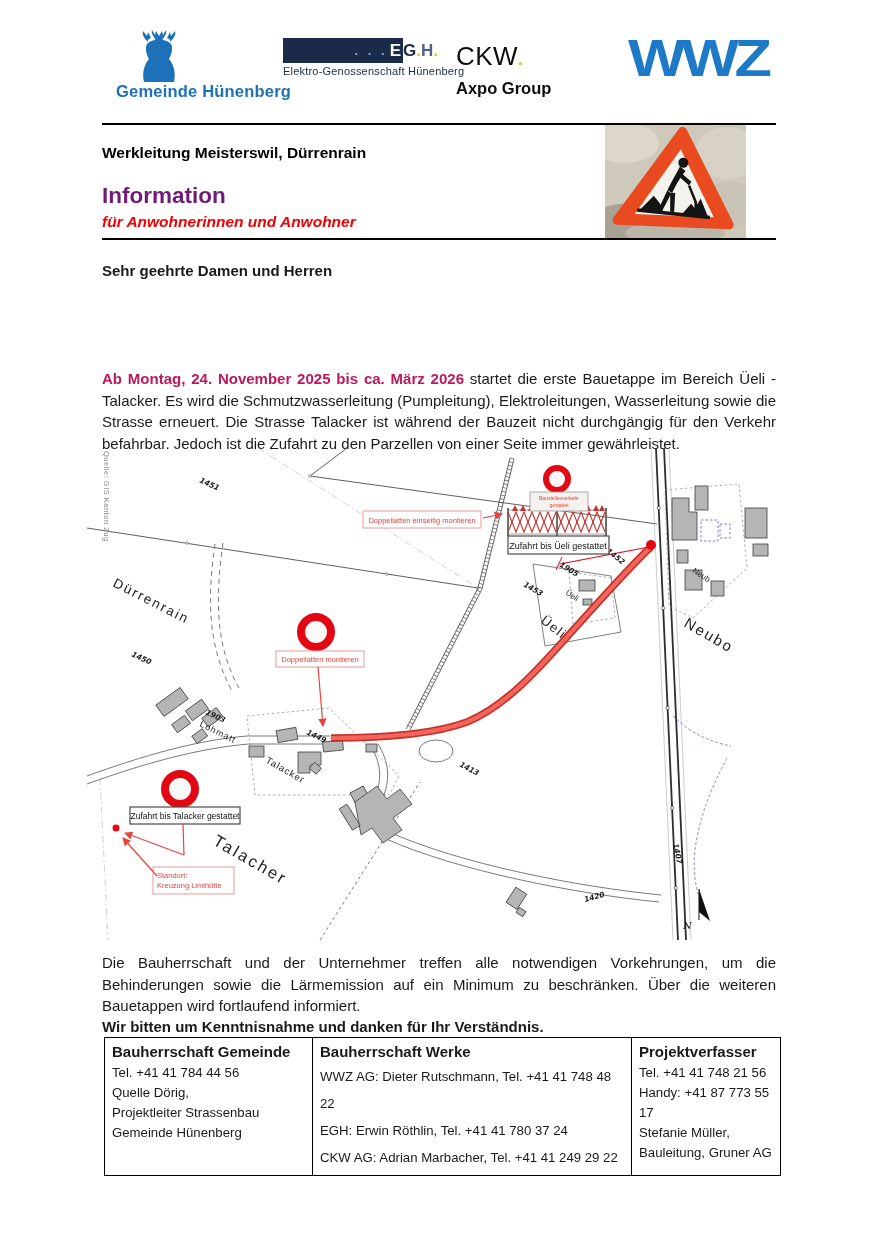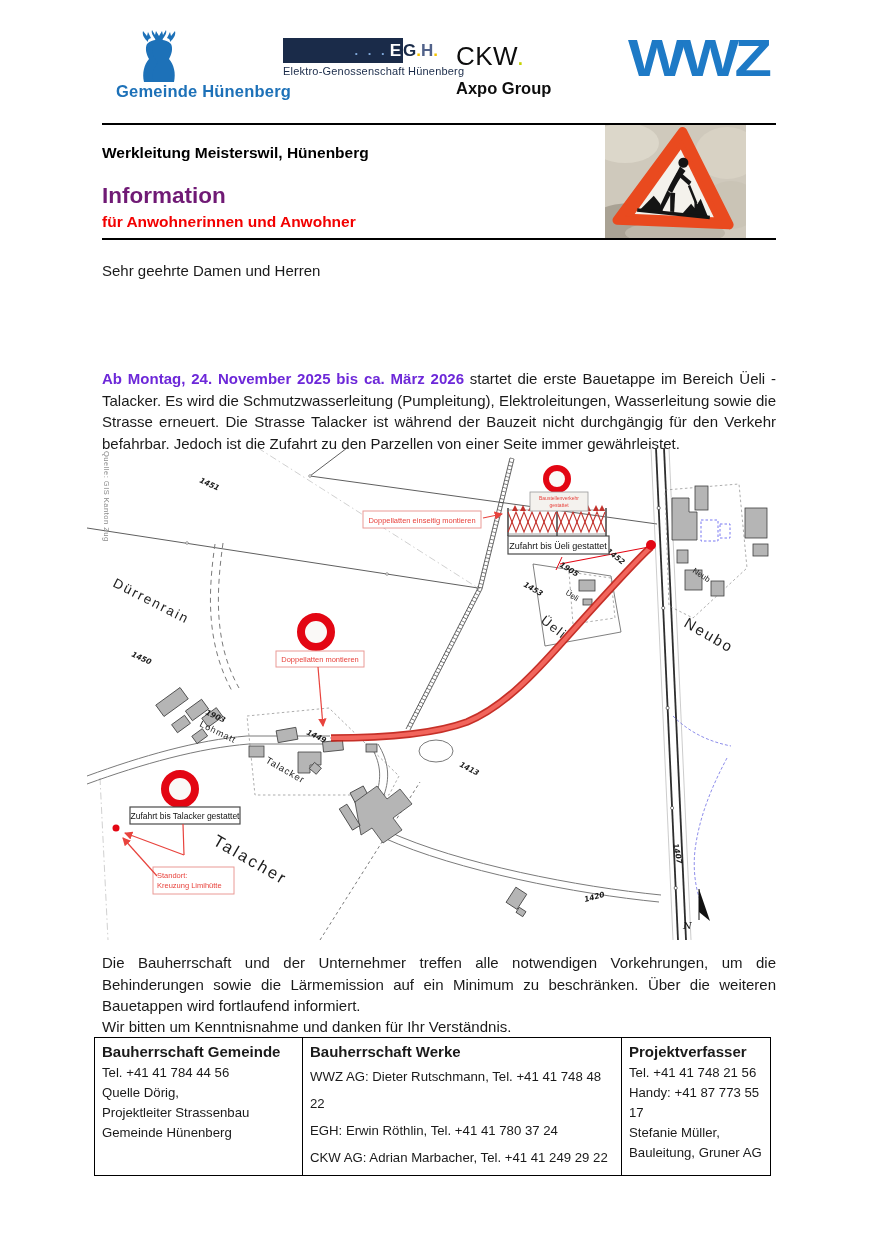--- a/index.html
+++ b/index.html
@@ -20,22 +20,22 @@
   .ckw-main .gdot{color:#c5d302;}
   .ckw-sub{font-weight:bold;font-size:16.5px;color:#0d0d0d;margin-top:6px;}
   .wwz-main{font-weight:800;font-size:52px;color:#1e7ac6;letter-spacing:-4px;transform:scaleX(1.18);transform-origin:left;line-height:52px;}
   
   .rule{height:0;border-top:2px solid #000;}
   .h-project{font-weight:bold;font-size:15.5px;color:#000;}
   .h-info{font-weight:bold;font-size:22.5px;color:#701a75;}
   .h-aud{font-weight:bold;font-size:15.5px;color:#f20000;}
   
   .para{font-size:15px;line-height:21.5px;text-align:justify;}
-  .para.nojust{text-align:left;}
-  .red-bold{color:#6d28d9;font-weight:bold;}
+  .para.nojust{text-align:left;font-weight:bold;}
+  .red-bold{color:#be185d;font-weight:bold;}
   
   table.contact{border-collapse:collapse;table-layout:fixed;width:676px;}
   table.contact td{border:1.8px solid #000;vertical-align:top;padding:3px 6px 4px 7px;}
   .ct-head{font-weight:bold;font-size:15px;line-height:22px;}
   .ct-line{font-size:13.2px;line-height:20px;}
   .ct-line.wide{line-height:27px;}
   .blue-dash{fill:none;stroke:#6a6af0;stroke-width:0.9;stroke-dasharray:2.5,2;}
   .bld{fill:#b5b5b5;stroke:#3f3f3f;stroke-width:0.8;}
   .plabel{font-family:"DejaVu Sans",sans-serif;font-size:7.5px;font-weight:bold;font-style:italic;fill:#1c1c1c;}
   .place{fill:#1c1c1c;}
@@ -76,23 +76,23 @@
   <div class="abs" style="left:456px;top:40px;">
     <div class="ckw-main"><span>CKW</span><span class="gdot">.</span></div>
     <div class="ckw-sub">Axpo Group</div>
   </div>
 
   <div class="abs" style="left:604px;top:32px;width:170px;margin-left:24px;">
     <div class="wwz-main">WWZ</div>
   </div>
 
   <div class="abs rule" style="left:102px;top:123px;width:674px;"></div>
-  <div class="abs h-project" style="left:102px;top:144px;">Werkleitung Meisterswil, Hünenberg</div>
+  <div class="abs h-project" style="left:102px;top:144px;">Werkleitung Meisterswil, Dürrenrain</div>
   <div class="abs h-info" style="left:102px;top:183px;">Information</div>
-  <div class="abs h-aud" style="left:102px;top:213px;">für Anwohnerinnen und Anwohner</div>
+  <div class="abs h-aud" style="left:102px;top:213px;font-style:italic;">für Anwohnerinnen und Anwohner</div>
   <div class="abs rule" style="left:102px;top:238px;width:674px;"></div>
 
   <div class="abs" style="left:605px;top:125px;width:141px;height:113px;">
     <svg width="141" height="113" viewBox="0 0 141 113">
       <rect width="141" height="113" fill="#cfc9bc"></rect>
       <ellipse cx="20" cy="18" rx="34" ry="20" fill="#dcd7ca"></ellipse>
       <ellipse cx="122" cy="28" rx="32" ry="26" fill="#d8d2c4"></ellipse>
       <ellipse cx="126" cy="80" rx="28" ry="24" fill="#cac4b6"></ellipse>
       <ellipse cx="26" cy="98" rx="42" ry="20" fill="#a9a294"></ellipse>
       <ellipse cx="70" cy="108" rx="50" ry="12" fill="#bdb7a9"></ellipse>
@@ -321,21 +321,21 @@
       </g>
       <circle cx="29" cy="380" r="3.5" fill="#e30613"></circle>
 
       <text transform="translate(17,3) rotate(90)" style="font-size:7.5px;fill:#8a8a8a;letter-spacing:0.5px;">Quelle: GIS Kanton Zug</text>
     </svg>
   </div>
 
   <div class="abs para nojust" style="left:102px;top:1016px;width:674px;">Wir bitten um Kenntnisnahme und danken für Ihr Verständnis.</div>
   <div class="abs para" style="left:102px;top:952px;width:674px;">Die Bauherrschaft und der Unternehmer treffen alle notwendigen Vorkehrungen, um die Behinderungen sowie die Lärmemission auf ein Minimum zu beschränken. Über die weiteren Bauetappen wird fortlaufend informiert.</div>
 
-  <table class="contact abs" style="left:94px;top:1037px;">
+  <table class="contact abs" style="left:104px;top:1037px;">
     <colgroup>
         <col style="width:208px">
         <col style="width:319px">
         <col style="width:149px">
       </colgroup>
     <tbody>
         <tr>
       <td>
         <div class="ct-head">Bauherrschaft Gemeinde</div>
         <div class="ct-line">Tel. +41 41 784 44 56</div>

